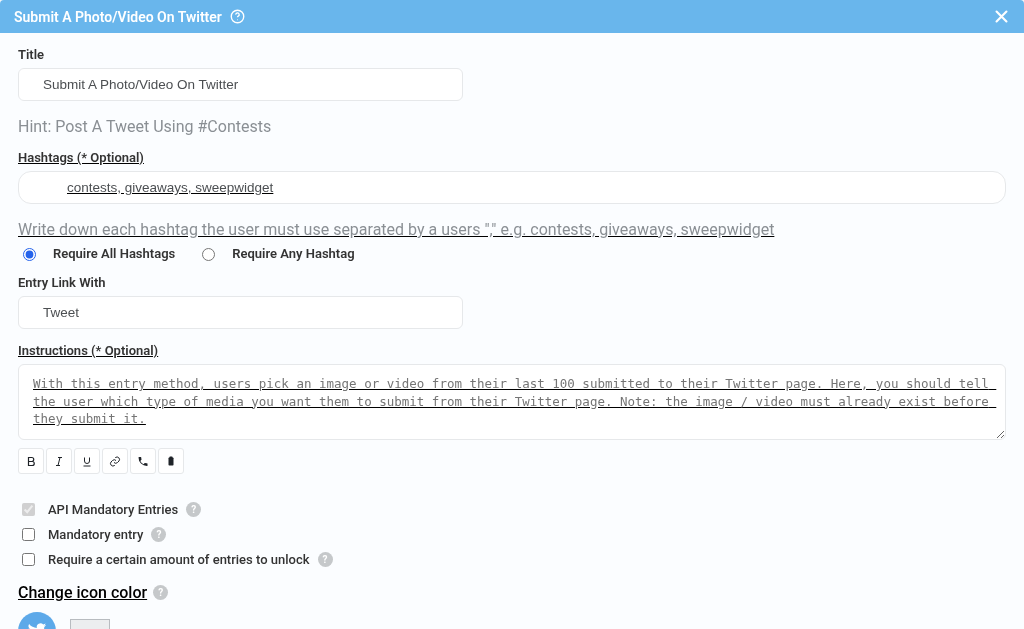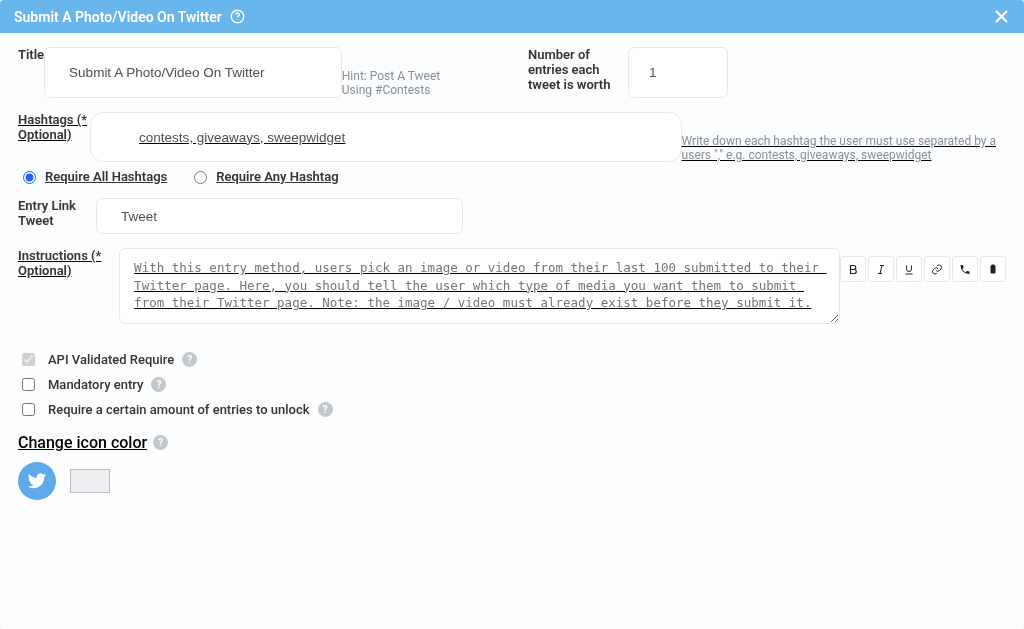--- a/index.html
+++ b/index.html
@@ -12,41 +12,41 @@
     display: flex;
     align-items: center;
     justify-content: space-between;
     font-size: 14px;
     font-weight: 600;
   }
   .modal-header .left { display: flex; align-items: center; gap: 8px; }
   .modal-header .help-icon, .modal-header .close-icon { display: inline-flex; }
   .modal-body { padding: 14px 18px 18px 18px; }
   .row { display: flex; gap: 30px; }
-  .col { display: flex; flex-direction: row; }
+  .col { display: flex; flex-direction: column; }
   .col.title { flex: 0 0 445px; }
   .col.entries { flex: 0 0 200px; margin-left: 35px; }
   .col.full { flex: 1 1 auto; text-decoration: underline; }
   label.field-label { font-size: 13px; font-weight: 600; color: #333; margin-bottom: 6px; display: block; }
-  .hint { font-size: 12px; color: #8a8f94; margin-top: 22px; }
+  .hint { font-size: 16px; color: #8a8f94; margin-top: 16px; }
   input[type="text"], input[type="number"] {
     width: 100%;
     padding: 8px 12px 8px 24px;
     font-size: 13.5px;
     color: #4c4f52;
     border: 1px solid #e6e8ea;
     border-radius: 6px;
     background: #fff;
     outline: none;
   }
   input.narrow { width: 100px; padding-left: 20px; }
   input.hashtag { padding-left: 48px; border-radius: 13px; }
   .section { margin-top: 14px; }
   .radio-row { display: flex; gap: 22px; align-items: center; margin-top: 6px; font-size: 13px; color: #333; }
-  .radio-row label { font-weight: 600; display: inline-flex; align-items: center; gap: 6px; cursor: pointer; text-decoration: underline; }
+  .radio-row label { font-weight: 600; display: inline-flex; align-items: center; gap: 14px; cursor: pointer; }
   .radio-row input[type="radio"] { accent-color: #2563eb; }
   textarea {
     width: 100%;
     min-height: 76px;
     padding: 10px 14px;
     font-size: 12.5px;
     color: #8a8f94;
     border: 1px solid #e6e8ea;
     border-radius: 6px;
     background: #fff;
@@ -111,45 +111,41 @@
   </div>
 
   <div class="modal-body">
 
     <div class="row">
       <div class="col title">
         <label class="field-label">Title</label>
         <input type="text" value="Submit A Photo/Video On Twitter" style="">
         <div class="hint">Hint: Post A Tweet Using #Contests</div>
       </div>
-      <div class="col entries">
-        <label class="field-label">Number of entries each tweet is worth</label>
-        <input type="text" class="narrow" value="1" style="">
-      </div>
     </div>
 
     <div class="section col full">
       <label class="field-label">Hashtags (* Optional)</label>
       <input type="text" class="hashtag" value="contests, giveaways, sweepwidget" style="">
       <div class="hint">Write down each hashtag the user must use separated by a users "," e.g. contests, giveaways, sweepwidget</div>
     </div>
 
     <div class="radio-row section">
       <label>
         <input type="radio" name="hashmode" checked="" style="">
         <span>Require All Hashtags</span>
       </label>
       <label>
         <input type="radio" name="hashmode" style="">
         <span>Require Any Hashtag</span>
       </label>
     </div>
 
     <div class="section col title" style="flex:0 0 445px; width:445px;">
-      <label class="field-label">Entry Link Tweet</label>
+      <label class="field-label">Entry Link With</label>
       <input type="text" value="Tweet" style="">
     </div>
 
     <div class="section col full">
       <label class="field-label">Instructions (* Optional)</label>
       <textarea placeholder="With this entry method, users pick an image or video from their last 100 submitted to their Twitter page. Here, you should tell the user which type of media you want them to submit from their Twitter page. Note: the image / video must already exist before they submit it." style=""></textarea>
       <div class="toolbar">
         <button title="Bold">
           <svg viewBox="0 0 24 24" fill="currentColor">
               <path d="M7 4h6.5a4 4 0 0 1 0 8H7zM7 12h7.5a4 4 0 0 1 0 8H7z" fill="none" stroke="currentColor" stroke-width="2.4"></path>
@@ -181,21 +177,21 @@
               <rect x="7" y="4" width="10" height="16" rx="1.5"></rect>
               <rect x="9" y="2" width="6" height="4" rx="1"></rect>
             </svg>
         </button>
       </div>
     </div>
 
     <div class="check-row" style="margin-top:26px;">
       <label>
         <input type="checkbox" checked="" disabled="" style="">
-        <span>API Validated Require</span>
+        <span>API Mandatory Entries</span>
       </label>
       <span class="help-badge">?</span>
     </div>
 
     <div class="check-row">
       <label>
         <input type="checkbox" style="">
         <span>Mandatory entry</span>
       </label>
       <span class="help-badge">?</span>

